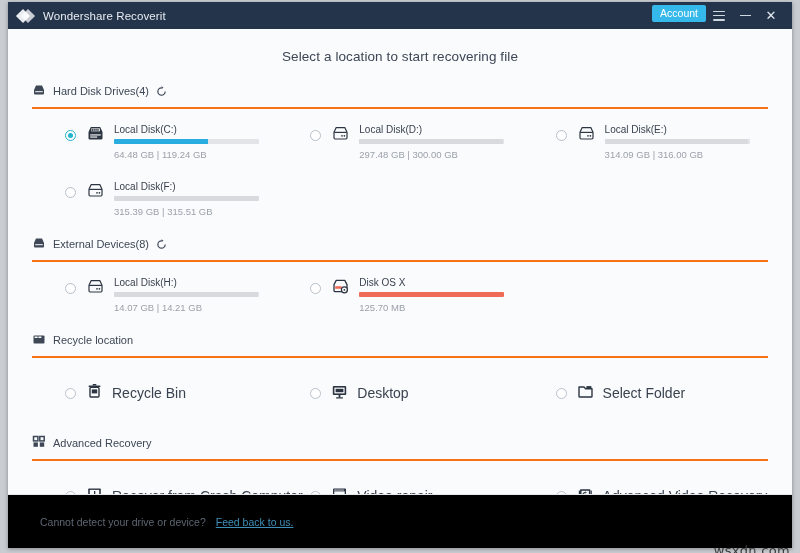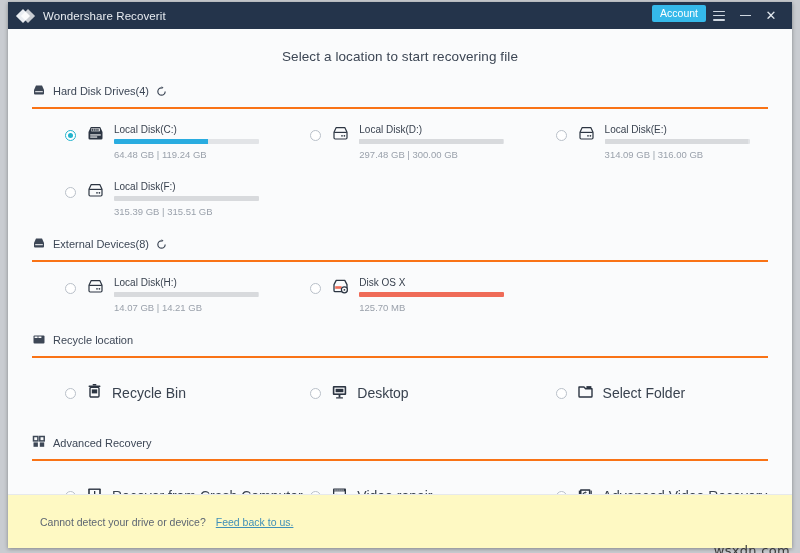--- a/index.html
+++ b/index.html
@@ -152,21 +152,21 @@
     white-space: nowrap;
   }
 
   .section-block { margin-top: 10px; }
   .section-block.tight { margin-top: 2px; }
 
   
   .footer {
     flex: none;
     height: 54px;
-    background: #fef9c3;
+    background: #000000;
     border-top: 1px solid #e6e9ec;
     display: flex;
     align-items: center;
     padding: 0 24px 0 32px;
     position: relative;
   }
   .foot-text { font-size: 10.5px; color: #5d6672; }
   .foot-link {
     font-size: 10.5px;
     color: #3f8fb8;

